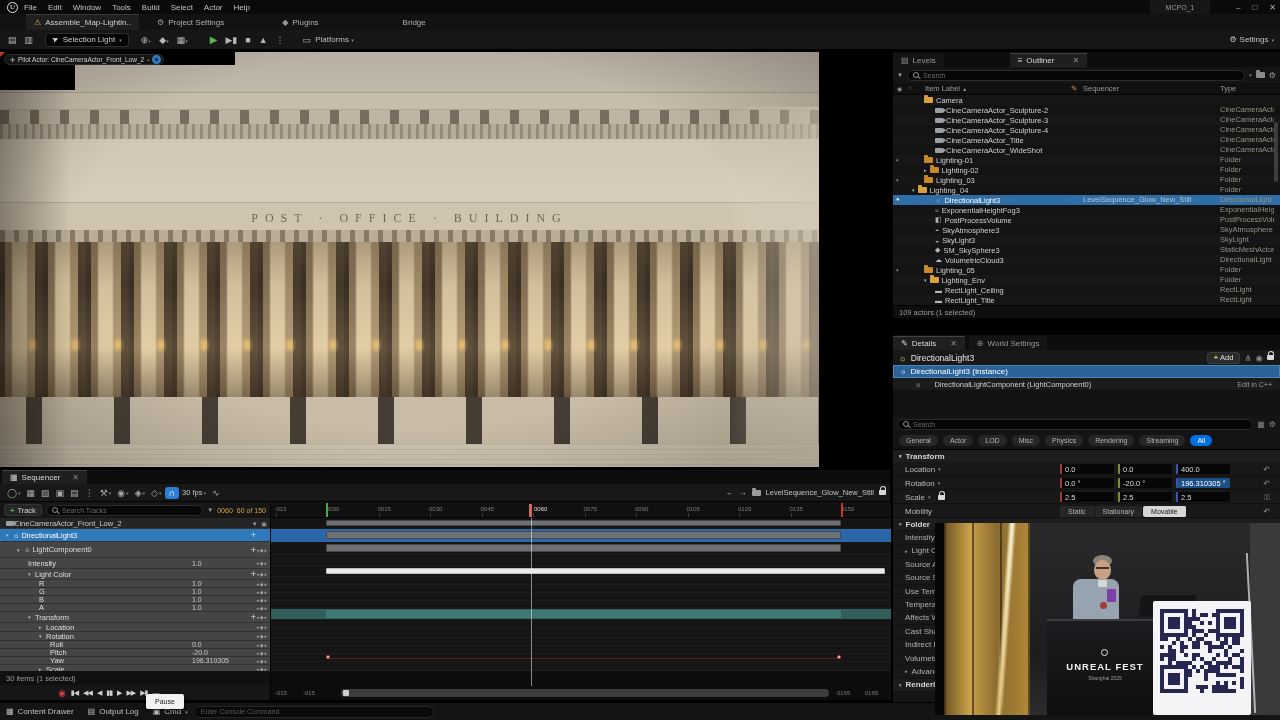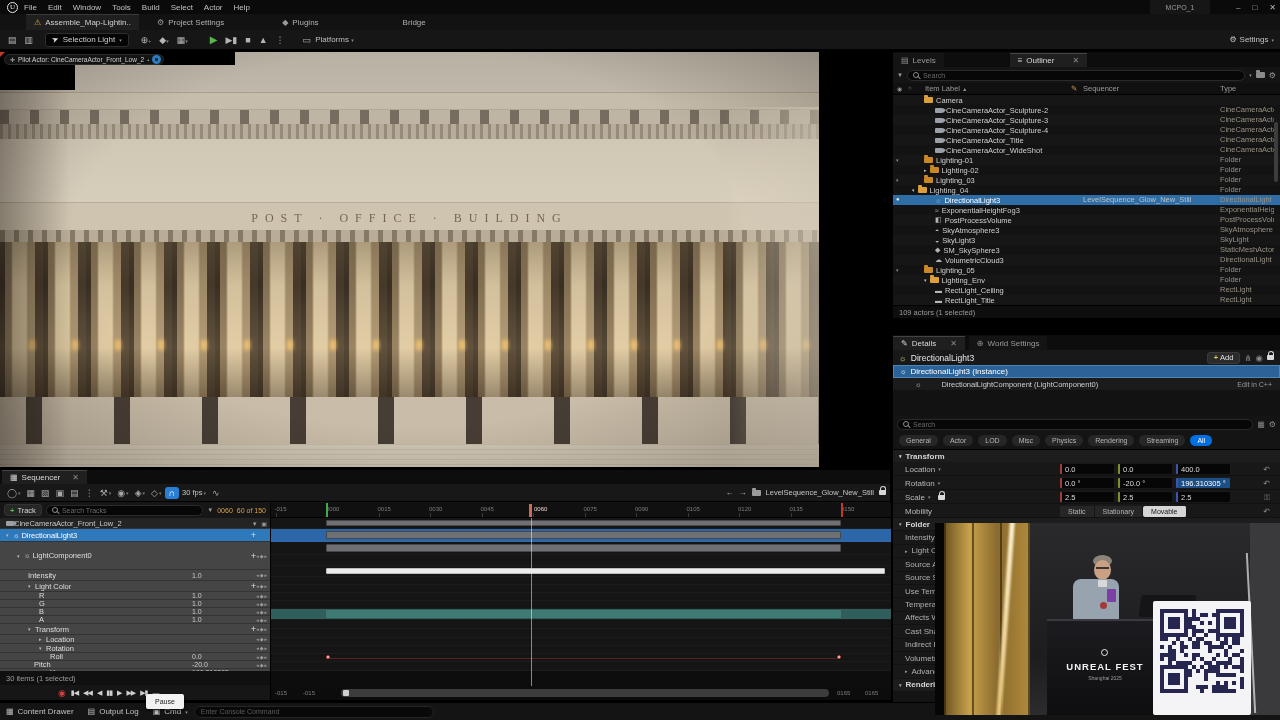--- a/index.html
+++ b/index.html
@@ -74,21 +74,21 @@
 .camic::after{content:"";position:absolute;right:-3px;top:0;border-left:3px solid #9aa0a6;border-top:2px solid transparent;border-bottom:3px solid transparent}
 .olfooter{height:13px;background:#0e0e0e;display:flex;align-items:center;padding:0 6px;font-size:7.5px;color:#9a9a9a;border-top:1px solid #000}
 .vscroll{position:absolute;right:2px;width:4px;border-radius:2px;background:#3d3d3d}
 
 
 #details{position:absolute;left:0;top:283px;width:387px;bottom:0;background:#141414}
 .dname{height:15px;display:flex;align-items:center;gap:4px;padding:0 6px;font-size:8.5px;color:#e8e8e8;background:#181818}
 .addbtn{background:#2b2b2b;border:1px solid #3a3a3a;border-radius:3px;height:12px;display:flex;align-items:center;gap:2px;padding:0 6px;font-size:7.5px;color:#e0e0e0}
 .addplus{color:#e8c84a;font-weight:bold}
 .drow-sel{height:13px;background:#2b6399;display:flex;align-items:center;gap:4px;padding:0 6px;font-size:8px;color:#fff;border:1px solid #4a86b8}
-.drow-comp{height:12px;display:flex;align-items:center;gap:20px;padding:0 6px 0 22px;font-size:7.5px;color:#cfcfcf;background:#1b1b1b;position:relative}
+.drow-comp{height:12px;display:flex;align-items:center;gap:13px;padding:0 6px 0 22px;font-size:7.5px;color:#cfcfcf;background:#1b1b1b;position:relative}
 .editcpp{position:absolute;right:8px;color:#9a9a9a;font-size:7px}
 .dgap{height:26px;background:#121212}
 #chips{display:flex;gap:5px;padding:3px 6px;background:#141414}
 .chip{background:#262626;border-radius:7px;padding:2px 7px;font-size:7px;color:#b5b5b5}
 .chip.active{background:#0070e0;color:#fff}
 .sechdr{height:13px;display:flex;align-items:center;gap:4px;padding:0 6px;font-size:8px;color:#d5d5d5;background:#1d1d1d;border-top:1px solid #000;font-weight:bold}
 .proprow{height:14px;position:relative;font-size:8px;color:#b8b8b8;background:#181818;border-bottom:1px solid #111}
 .proprow .plabel{position:absolute;left:12px;top:0;height:14px;display:flex;align-items:center;gap:3px}
 .vec{position:absolute;left:167px;top:2px;display:flex;gap:4px}
 .vfield{width:54px;height:10px;background:#060606;border-radius:1px;font-size:7.5px;color:#dcdcdc;display:flex;align-items:center;padding:0 3px;white-space:nowrap;overflow:hidden}
@@ -719,21 +719,21 @@
         <span class="camic"></span>
         <span> CineCameraActor_Front_Low_2</span>
         <span class="knav" style="font-size: 6px;">▼ ▣</span>
       </div>
       <div class="strow sel" style="height: 13px; padding-left: 6px;">
         <span class="exp">▾</span>
         <span style="font-size: 7px; margin-right: 2px;">☼</span>
         <span> DirectionalLight3</span>
         <span class="plus">+</span>
       </div>
-      <div class="strow" style="height: 28px; padding-left: 17px;">
+      <div class="strow" style="height: 16px; padding-left: 17px;">
         <span class="exp">▾</span>
         <span style="font-size: 7px; margin-right: 2px;">☼</span>
         <span> LightComponent0</span>
         <span class="plus">+</span>
         <span class="knav">◂◆▸</span>
       </div>
       <div class="strow" style="height: 11px; padding-left: 28px;">
         <span> Intensity</span>
         <span class="val">1.0</span>
         <span class="knav">◂◆▸</span>
@@ -778,21 +778,21 @@
       <div class="strow" style="height: 9px; padding-left: 39px;">
         <span class="exp">▾</span>
         <span> Rotation</span>
         <span class="knav">◂◆▸</span>
       </div>
       <div class="strow" style="height: 8px; padding-left: 50px;">
         <span> Roll</span>
         <span class="val">0.0</span>
         <span class="knav">◂◆▸</span>
       </div>
-      <div class="strow" style="height: 8px; padding-left: 34px;">
+      <div class="strow" style="height: 8px; padding-left: 50px;">
         <span> Pitch</span>
         <span class="val">-20.0</span>
         <span class="knav">◂◆▸</span>
       </div>
       <div class="strow" style="height: 8px; padding-left: 50px;">
         <span> Yaw</span>
         <span class="val">196.310305</span>
         <span class="knav">◂◆▸</span>
       </div>
       <div class="strow" style="height: 9px; padding-left: 39px;">

